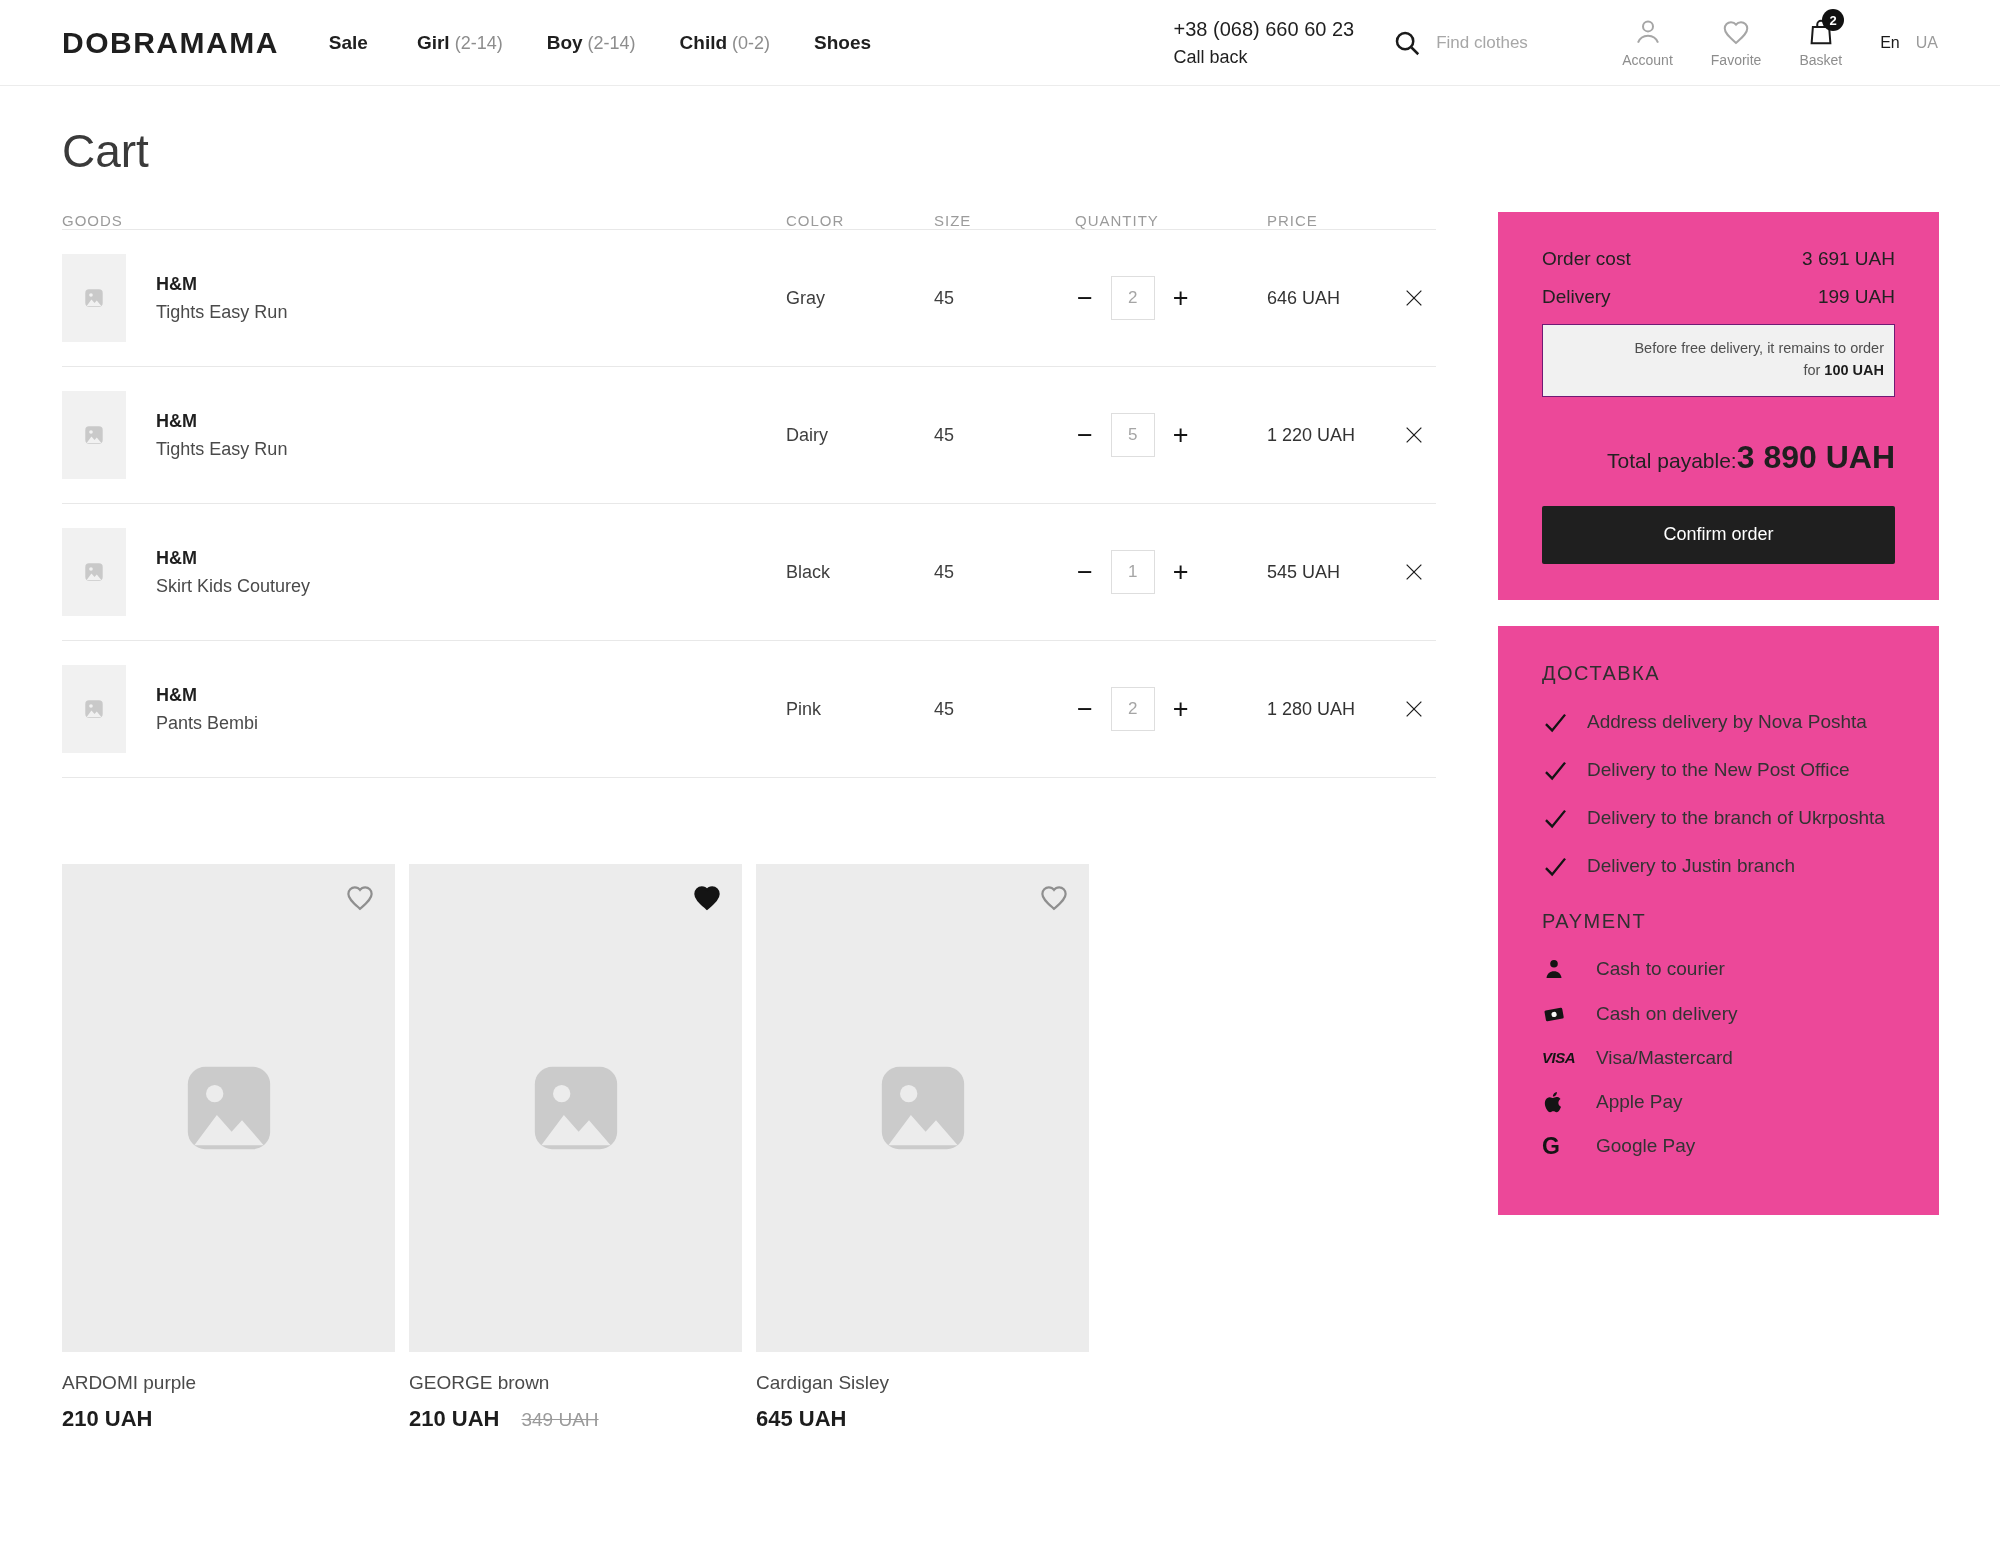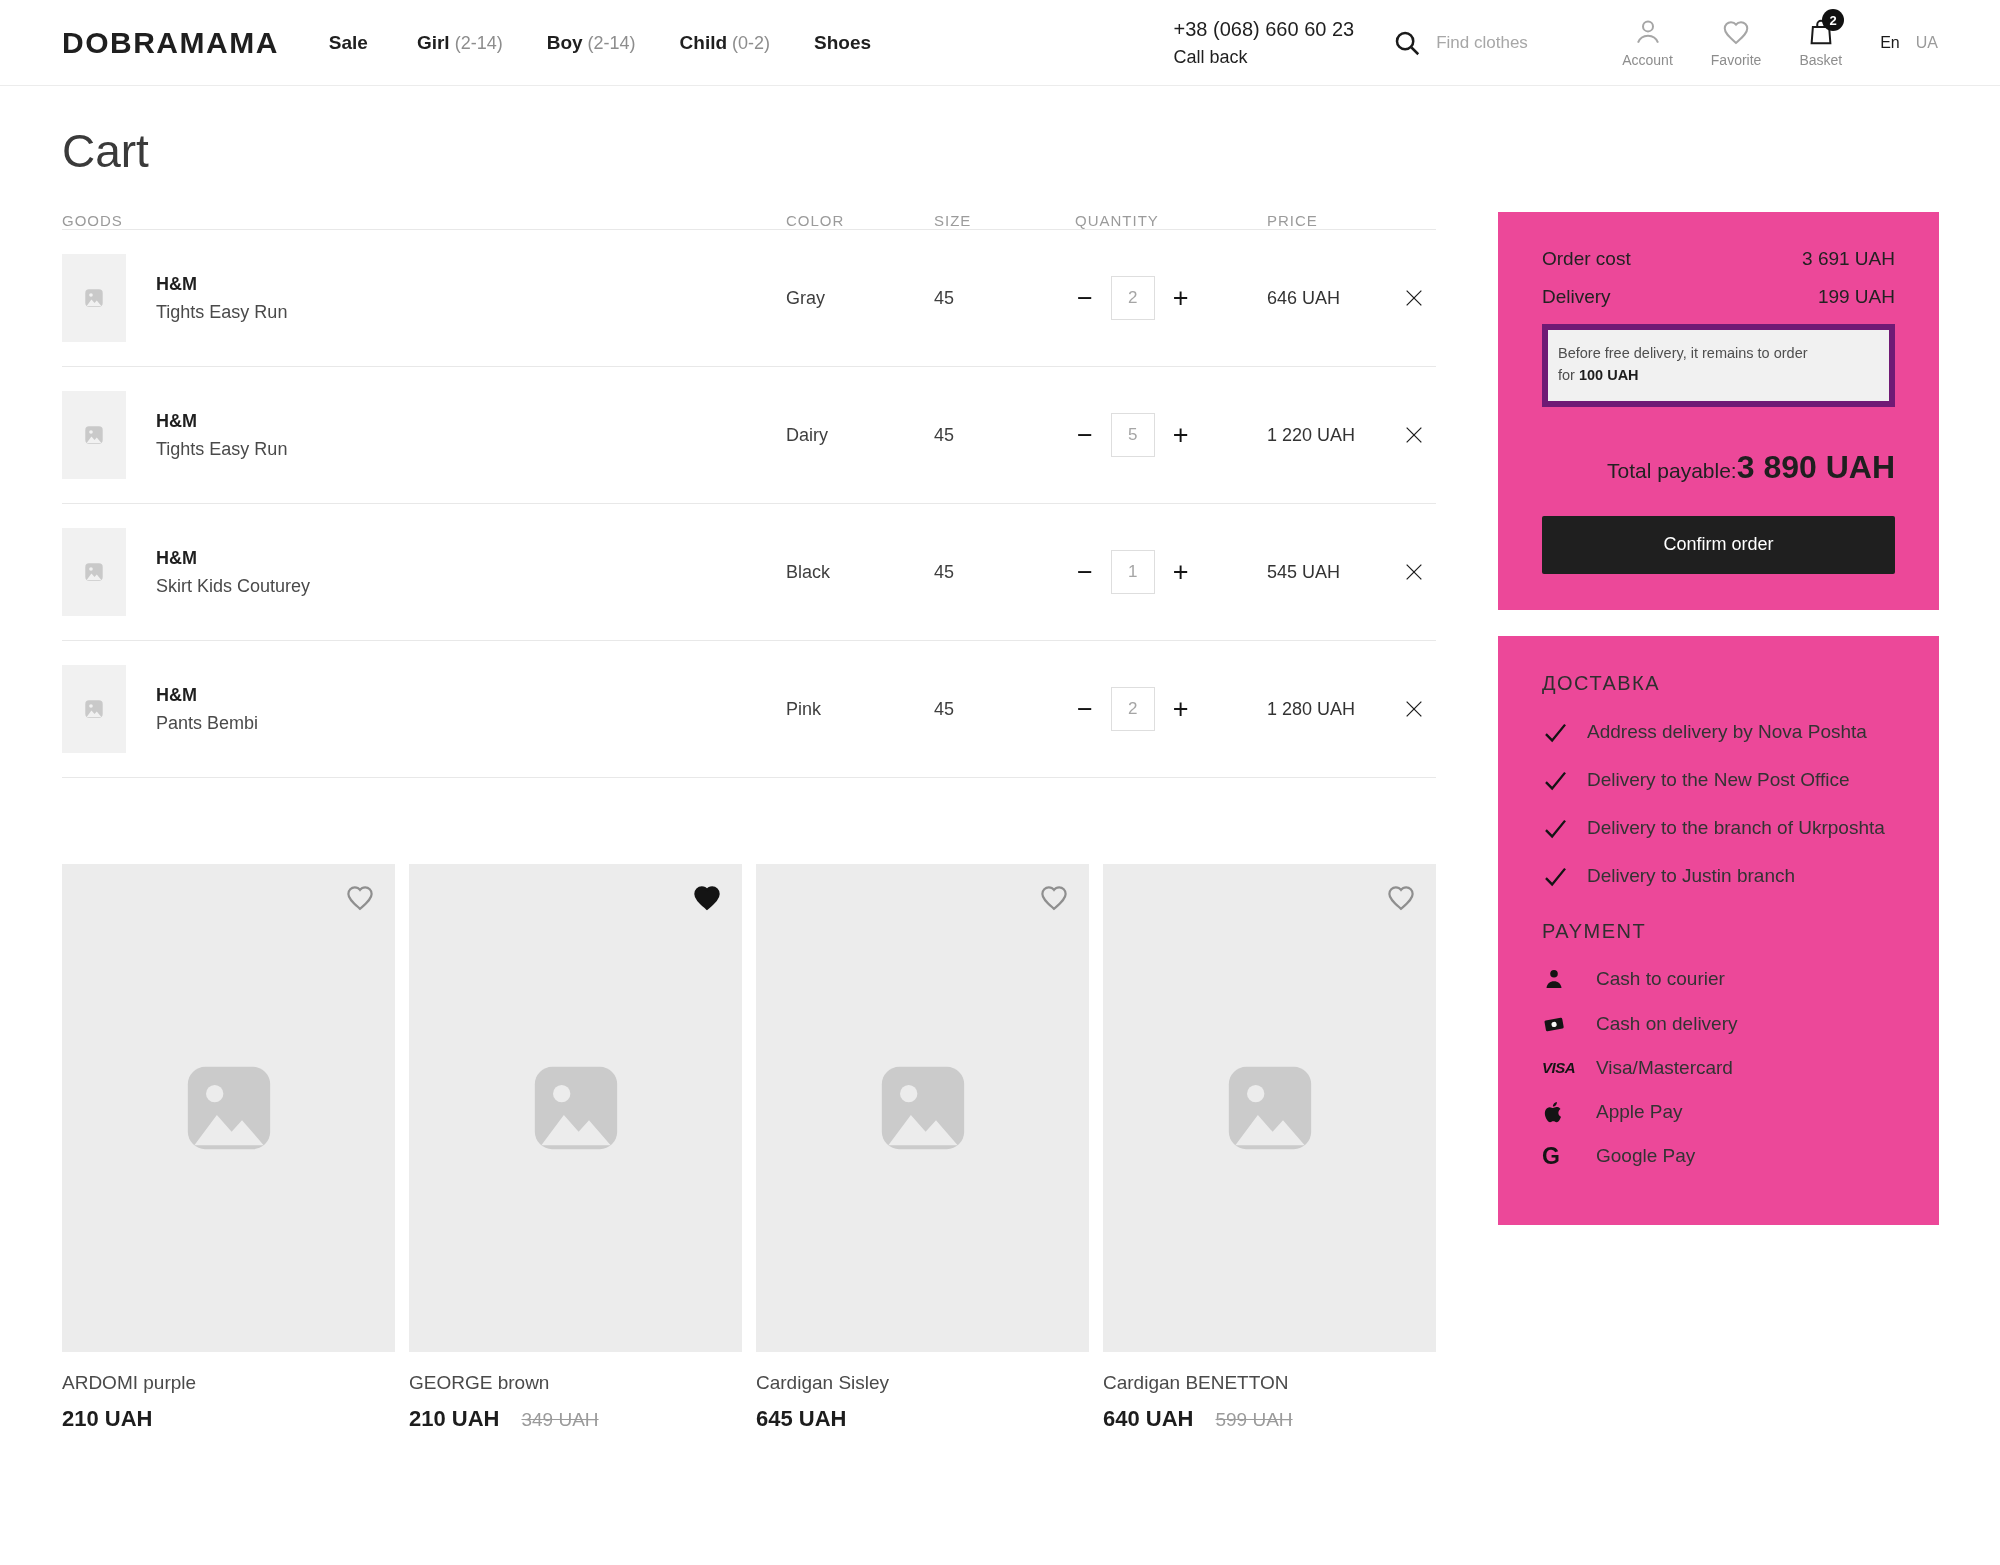--- a/index.html
+++ b/index.html
@@ -49,21 +49,21 @@
   .step { background:none; border:none; font-size:27px; cursor:pointer; padding:0 2px; line-height:1; color:#141414; font-family:inherit; }
   .qty-box { width:44px; height:44px; border:1px solid #dedede; display:flex; align-items:center; justify-content:center; font-size:17px; color:#a5a5a5; cursor:text; background:#fff; }
   .price-cell { font-size:18px; color:#333; }
   .remove { background:none; border:none; cursor:pointer; padding:0; display:flex; justify-content:center; }
   .remove svg { width:22px; height:22px; stroke:#1a1a1a; stroke-width:1.3; }
 
   
   .panel { background:#ec4899; padding:36px 44px; }
   .panel + .panel { margin-top:26px; }
   .sum-row { display:flex; justify-content:space-between; font-size:19px; margin-bottom:16px; color:#222; }
-  .notice { border:6px solid #701a75; background:#f1f1f1; text-align:left; padding:12px 10px 14px; font-size:14.5px; color:#4f4f4f; line-height:1.55; margin-top:2px; }
+  .notice { border:1px solid #701a75; background:#f1f1f1; text-align:right; padding:12px 10px 14px; font-size:14.5px; color:#4f4f4f; line-height:1.55; margin-top:2px; }
   .notice b { color:#1d1d1d; }
   .total-row { display:flex; justify-content:flex-end; align-items:baseline; margin-top:42px; }
   .total-label { font-size:21px; color:#222; }
   .total-value { font-size:32px; font-weight:700; }
   .confirm { margin-top:30px; width:100%; height:58px; background:#1f1f1f; color:#fff; border:none; font-size:18px; cursor:pointer; font-family:inherit; border-radius:2px; }
   .panel-title { font-size:20px; letter-spacing:1.5px; color:#2f2f2f; margin:0 0 24px; font-weight:400; }
   .panel-title.second { margin-top:30px; }
   .opt-row, .pay-row { display:flex; align-items:center; gap:18px; margin-bottom:21px; font-size:19px; color:#333; }
   .opt-row svg { width:27px; height:27px; flex:0 0 27px; fill:none; stroke:#141414; stroke-width:2.1; }
   .pay-icon { width:36px; flex:0 0 36px; display:flex; align-items:center; }
@@ -336,39 +336,20 @@
                   </svg>
               </button>
             </div>
             <div class="card-name">Cardigan Sisley</div>
             <div class="card-prices">
               <span class="card-price">645 UAH</span>
               <span class="card-old"></span>
             </div>
           </div>
 
-          <div class="card">
-            <div class="card-img">
-              <svg class="ph" viewBox="0 0 24 24">
-                  <rect x="2.5" y="2.5" width="19" height="19" rx="4" fill="#cbcbcb"></rect>
-                  <circle cx="8.7" cy="8.7" r="2" fill="#ececec"></circle>
-                  <path d="M4 20.6l5.2-7 3.4 3.9 2.4-2.7 5 5.8z" fill="#ececec"></path>
-                </svg>
-              <button class="heart-btn">
-                <svg viewBox="0 0 24 24">
-                    <path d="M12 20.8l-1.3-1.2C6 15.4 3 12.6 3 9.2 3 6.4 5.2 4.2 8 4.2c1.6 0 3.1.7 4 1.9.9-1.2 2.4-1.9 4-1.9 2.8 0 5 2.2 5 5 0 3.4-3 6.2-7.7 10.4L12 20.8z"></path>
-                  </svg>
-              </button>
-            </div>
-            <div class="card-name">Cardigan BENETTON</div>
-            <div class="card-prices">
-              <span class="card-price">640 UAH</span>
-              <span class="card-old">599 UAH</span>
-            </div>
-          </div>
 
         </div>
       </section>
     </main>
 
     <aside>
       <div class="panel">
         <div class="sum-row">
           <span>Order cost</span>
           <span>3 691 UAH</span>

